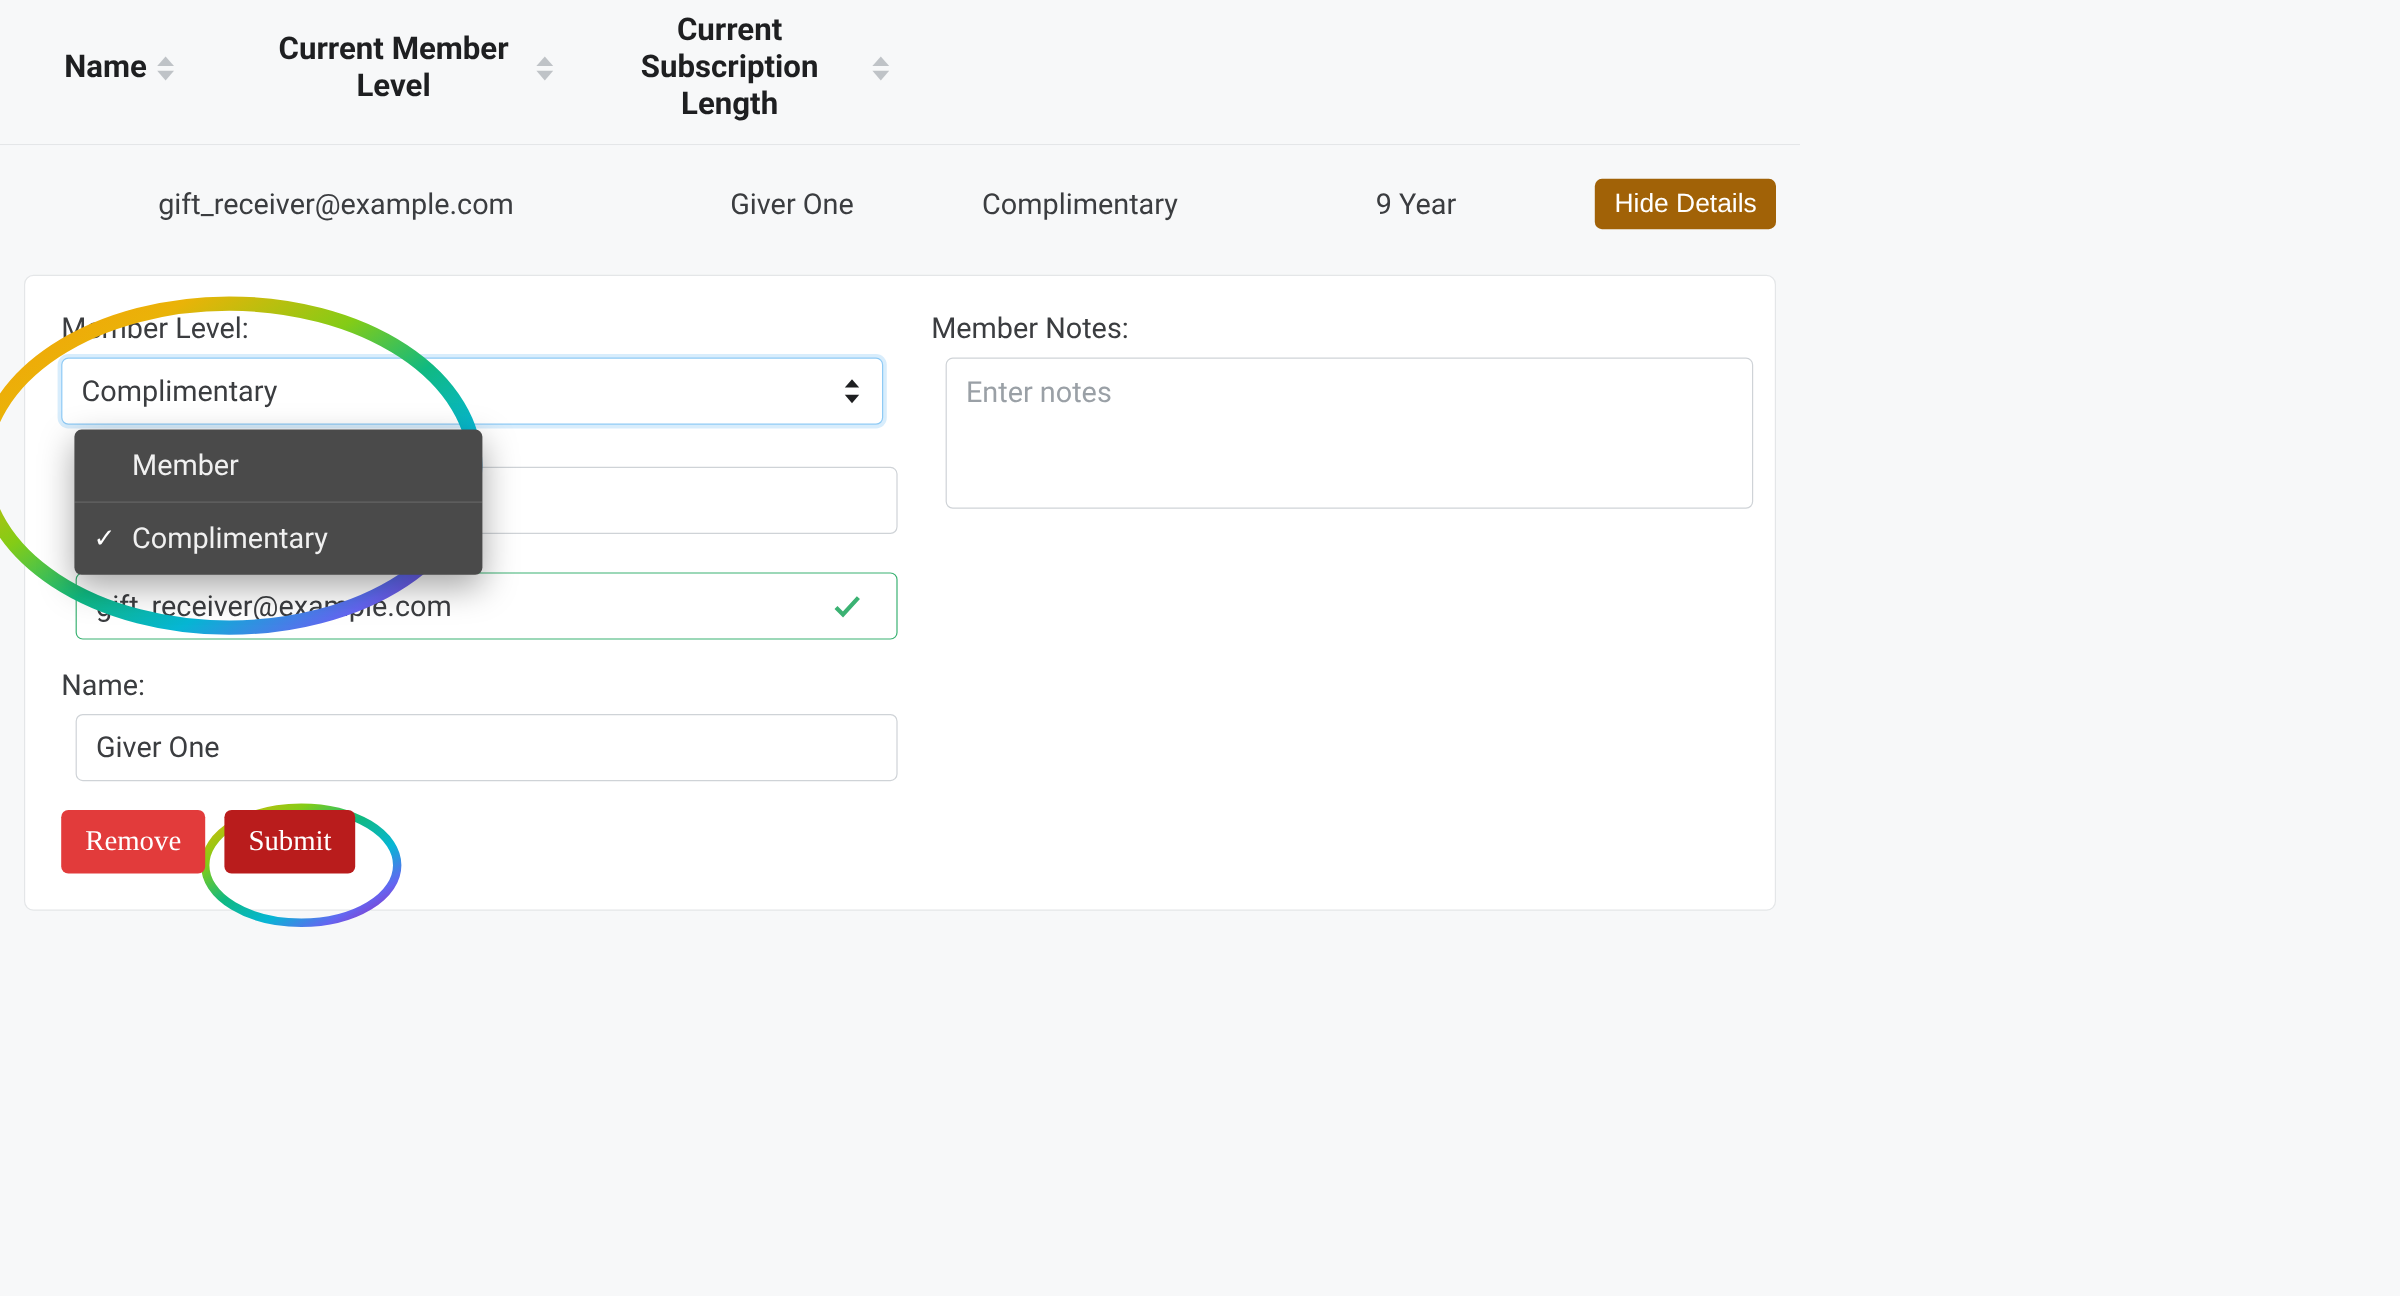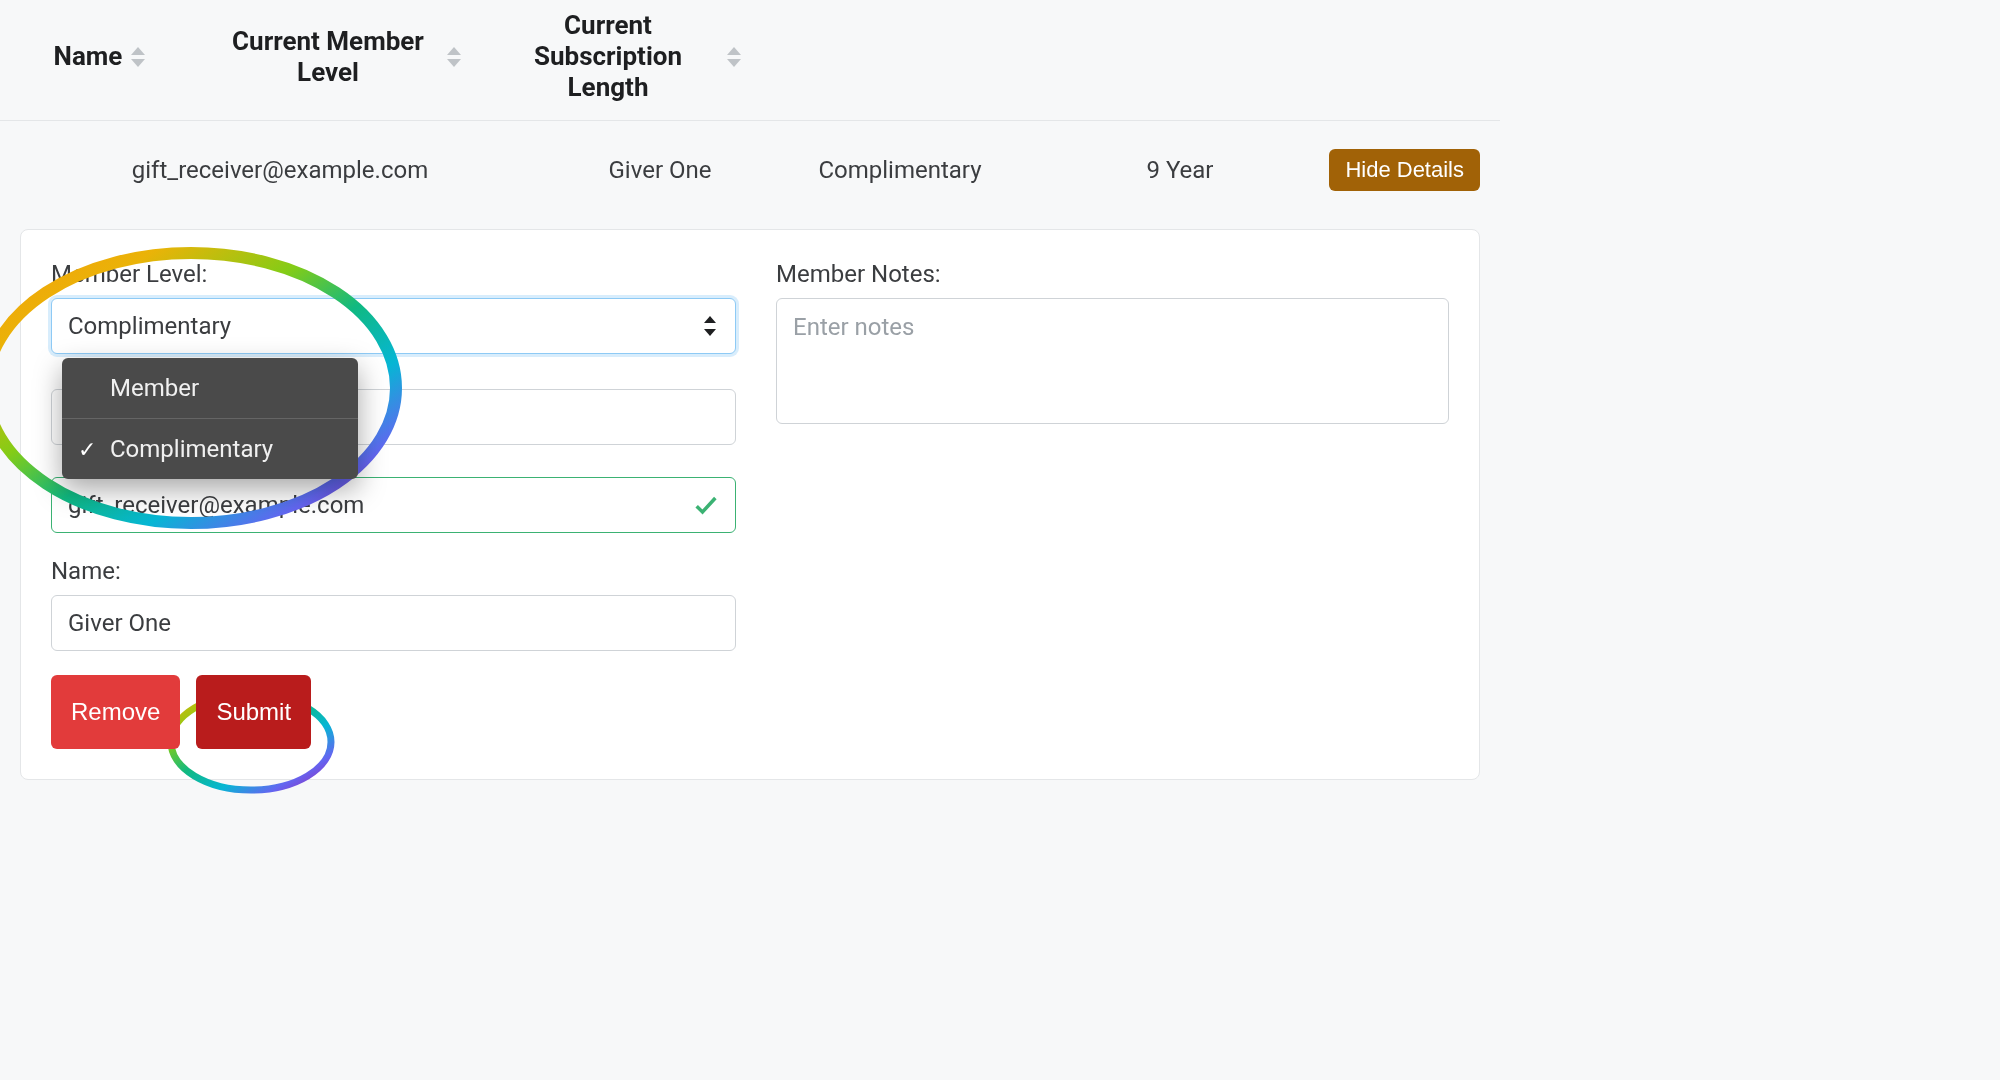--- a/index.html
+++ b/index.html
@@ -135,21 +135,21 @@
     border-right: 6px solid transparent;
   }
   .select-caret::before { top: 0; border-bottom: 7px solid #1e1f21; }
   .select-caret::after  { bottom: 0; border-top: 7px solid #1e1f21; }
 
   
   .dropdown {
     position: absolute;
     top: 59px;
     left: 10px;
-    width: 296px;
+    width: 340px;
     background: #4a4a4a;
     border-radius: 6px;
     box-shadow: 0 10px 28px rgba(0,0,0,0.35);
     overflow: hidden;
     z-index: 30;
   }
   .dd-item {
     padding: 16px 24px 16px 48px;
     color: #f0f0f0;
     font-size: 24px;
@@ -167,20 +167,21 @@
   .text-input, .textarea-input {
     width: 100%;
     height: 56px;
     border: 1px solid #cfd3d7;
     border-radius: 6px;
     padding: 0 16px;
     font-size: 24px;
     color: #3b3d40;
     background: #fff;
     font-family: inherit;
+    margin-left: 12px;
   }
   .text-input.valid {
     border-color: #3bb273;
   }
   .valid-check {
     position: absolute;
     right: 16px;
     bottom: 14px;
     width: 28px; height: 28px;
   }
@@ -190,24 +191,25 @@
     height: 126px;
     padding: 14px 16px;
     resize: none;
   }
   .textarea-input::placeholder { color: #9aa0a6; }
 
   .btn-row { display: flex; gap: 16px; margin-top: 10px; }
   .btn {
     border: none;
     border-radius: 6px;
-    padding: 23px 20px;
+    padding: 13px 20px;
     font-size: 24px;
     color: #fff;
     cursor: pointer;
+    font-family: Liberation Serif, serif;
   }
   .btn-remove { background: #e23b3b; }
   .btn-submit { background: #b91c1c; }
 
   
   .rainbow-ring {
     position: absolute;
     border-radius: 50%;
     pointer-events: none;
     z-index: 20;

